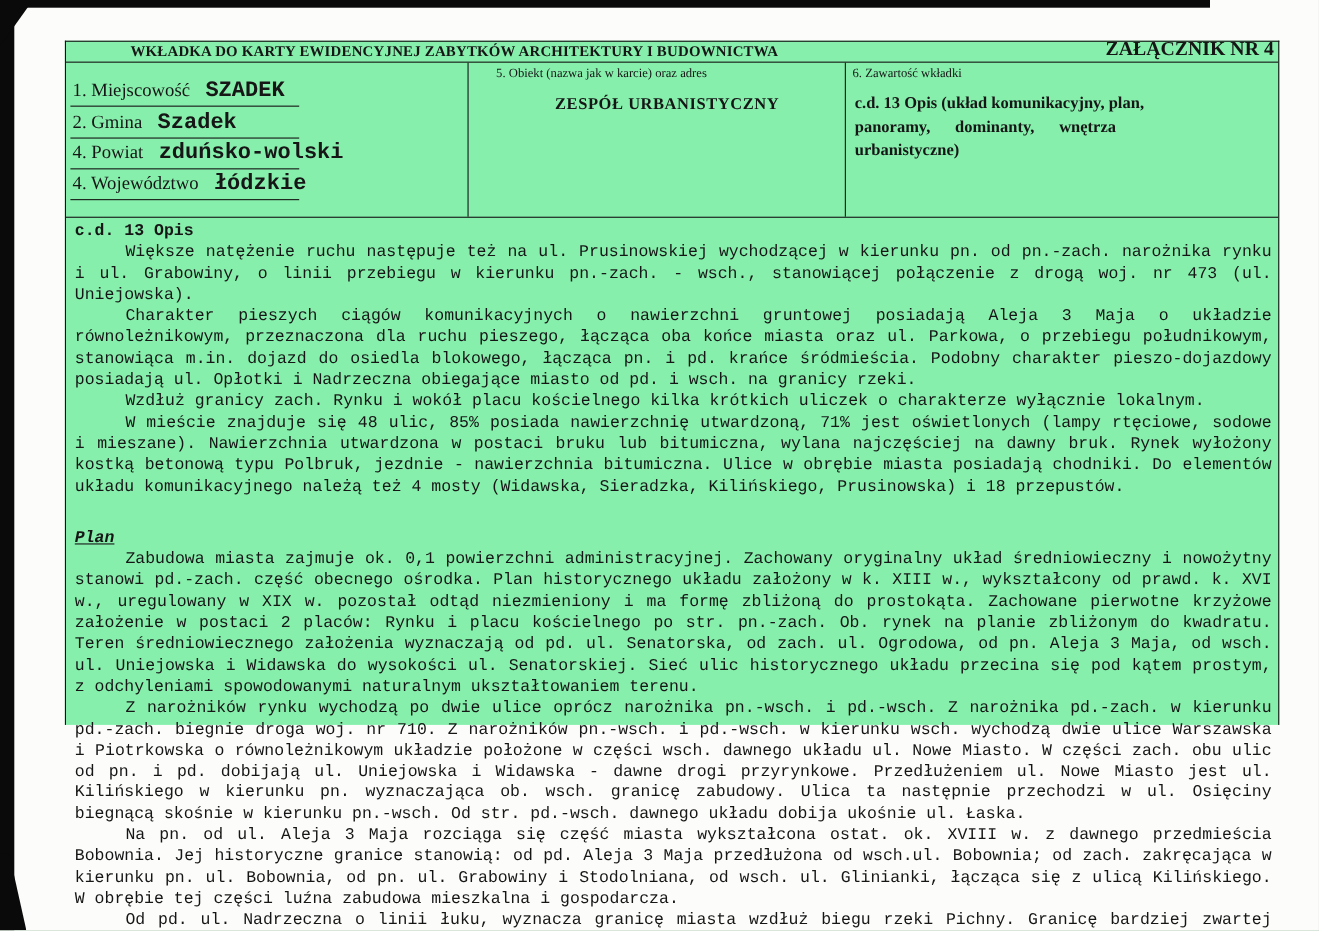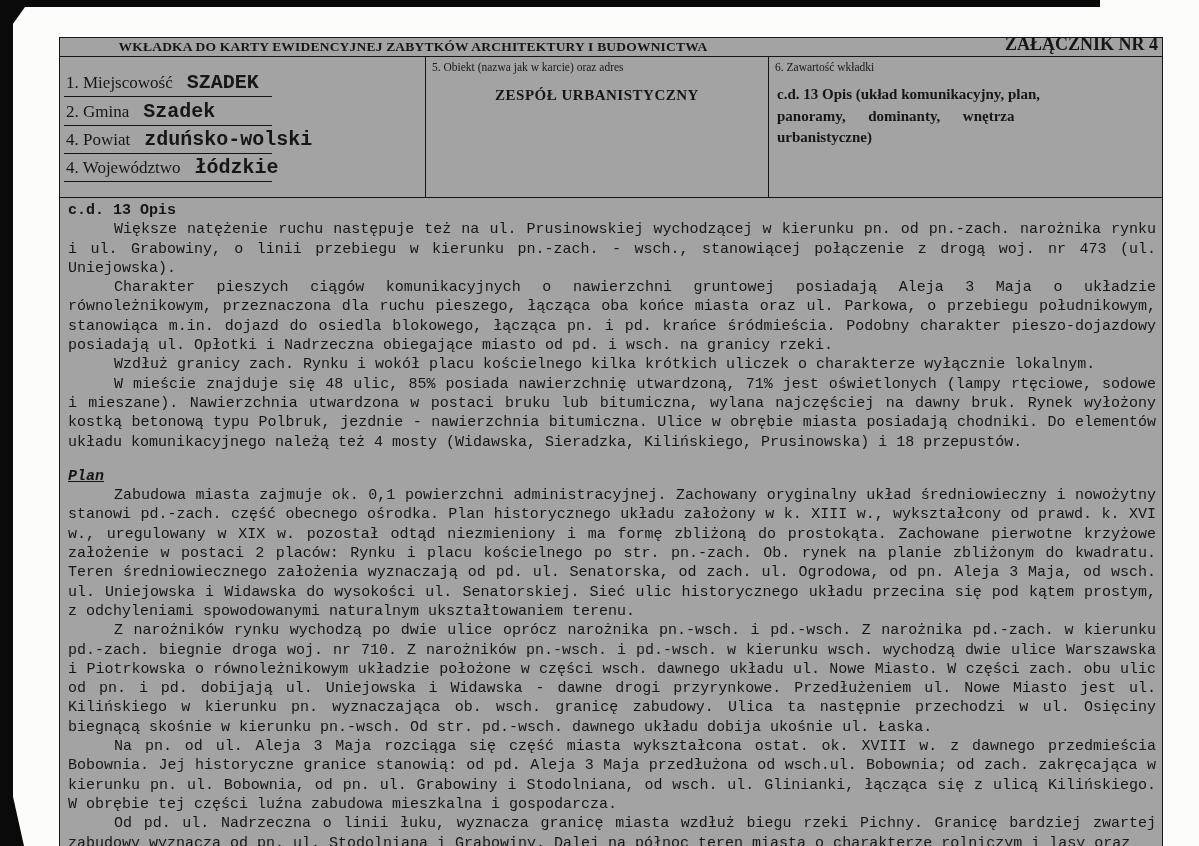--- a/index.html
+++ b/index.html
@@ -10,40 +10,40 @@
   }
   
   .edge-left { position:absolute; left:0; top:0; width:13px; height:846px; background:#0a0a0a; }
   .edge-left-wedge { position:absolute; left:0; top:0; width:30px; height:42px; background:#0a0a0a;
     clip-path:polygon(0 0,100% 0,0 100%); }
   .edge-top { position:absolute; left:0; top:0; width:1100px; height:7px; background:#0a0a0a; }
   .edge-bottom-left { position:absolute; left:0; bottom:0; width:24px; height:70px; background:#0a0a0a;
     clip-path:polygon(0 0,35% 0,100% 100%,0 100%); }
 
   .frame {
-    position:absolute; left:59px; top:37px; width:1104px; height:809px;
+    position:absolute; left:59px; top:37px; width:1104px; height:622px;
     border:1.7px solid #151515; border-bottom:none; box-sizing:border-box;
-    background:#a3a3a3;
+    background:#86efac;
   }
 
   .header-row { display:flex; height:18px; border-bottom:1.7px solid #151515; align-items:flex-end; }
   .doc-title {
     width:706px; text-align:center;
     font-family:"Liberation Serif", serif; font-weight:bold; font-size:13.5px;
     letter-spacing:.2px; padding-bottom:1px; white-space:nowrap;
   }
   .doc-attachment {
     flex:1; text-align:right;
     font-family:"Liberation Serif", serif; font-weight:bold; font-size:18px;
     padding-right:4px; padding-bottom:1px; white-space:nowrap;
   }
 
   .form-grid { display:flex; height:141px; border-bottom:1.7px solid #151515; box-sizing:border-box; }
   .col-left  { width:365px; box-sizing:border-box; padding-top:13px; }
-  .col-mid   { width:343px; border-left:1.7px solid #151515; box-sizing:border-box; }
+  .col-mid   { width:343px; border-left:1.7px solid #151515; box-sizing:border-box;padding-left:19px; }
   .col-right { flex:1; border-left:1.7px solid #151515; box-sizing:border-box; }
 
   .field { height:28.3px; position:relative; }
   .field .rule { position:absolute; left:4px; bottom:1px; width:208px; height:0; border-bottom:1.5px solid #141414; }
   .field .content { position:absolute; left:6px; bottom:4px; white-space:nowrap; }
   .flabel { font-family:"Liberation Serif", serif; font-size:17px; }
   .fvalue { font-family:"Liberation Mono", monospace; font-weight:bold; font-size:20px; margin-left:10px; }
 
   .col-label { font-family:"Liberation Serif", serif; font-size:11.5px; padding:4px 6px 0 6px; }
   .obj-value {
@@ -56,21 +56,21 @@
     white-space:pre-wrap; line-height:21.5px;
   }
 
   .doc-body {
     padding:3px 6px 0 8px;
     font-family:"Liberation Mono", monospace; font-size:15px; line-height:19.3px;
     color:#161616;
   }
   .body-heading { font-weight:bold; }
   .bp { margin:0; text-indent:46px; text-align:justify; }
-  .plan-heading { font-weight:bold; font-style:italic; margin-top:15px;text-decoration:underline; }
+  .plan-heading { font-weight:bold; font-style:italic; margin-top:28px;text-decoration:underline; }
 </style>
 </head>
 <body>
 
 <div class="page">
 
   <div class="edge-left"></div>
   <div class="edge-left-wedge"></div>
   <div class="edge-top"></div>
   <div class="edge-bottom-left"></div>

